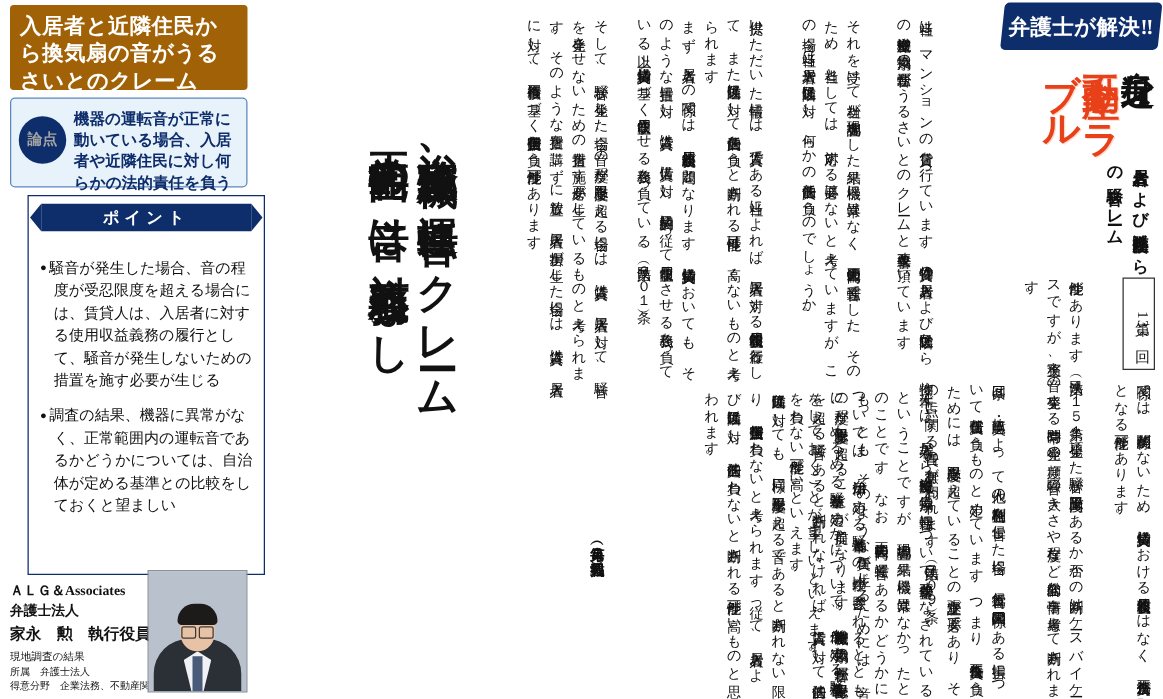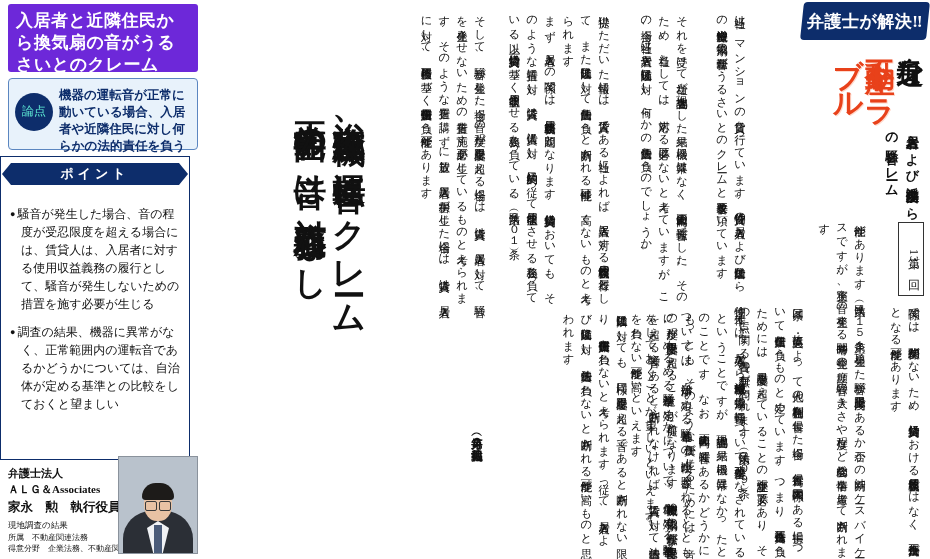--- a/index.html
+++ b/index.html
@@ -63,51 +63,51 @@
     line-height:1.25;
     text-align:center;
     padding:4px 2px;
     box-sizing:border-box;
     letter-spacing:1px;
   }
 
   
   .headline-box{
     position:absolute;left:8px;top:4px;width:190px;height:68px;
-    background:#6d28d9;color:#fff;
+    background:#a16207;color:#fff;
     border-radius:3px;
     padding:6px 8px;box-sizing:border-box;
     font-weight:bold;font-size:17px;line-height:1.28;
     letter-spacing:0.5px;
   }
 
   
   .ronten-wrap{
     position:absolute;left:8px;top:78px;width:190px;height:72px;
     background:#e8f2fb;
     border:1px solid #5b86c0;
     border-radius:4px;
     box-sizing:border-box;
   }
   .ronten-tag{
     position:absolute;left:6px;top:14px;width:38px;height:38px;
-    background:#0d2d6b;color:#5eead4;border-radius:50%;
+    background:#0d2d6b;color:#a3a3a3;border-radius:50%;
     display:flex;align-items:center;justify-content:center;
-    font-size:12px;font-weight:normal;line-height:1.1;text-align:center;
+    font-size:12px;font-weight:bold;line-height:1.1;text-align:center;
     letter-spacing:0;
   }
   .ronten-text{
     position:absolute;left:50px;top:8px;right:6px;
     font-size:12.5px;font-weight:bold;line-height:1.35;
     color:#0d2d6b;
   }
 
   
   .point-box{
-    position:absolute;left:0;top:156px;width:190px;height:304px;
+    position:absolute;left:22px;top:156px;width:190px;height:304px;
     border:1.5px solid #0d2d6b;
     background:#fff;
     box-sizing:border-box;
     font-family:Liberation Serif, serif;
   }
   .point-head{
     position:relative;
     margin:6px auto 0;
     width:168px;height:22px;
     background:#0d2d6b;color:#fff;
@@ -233,25 +233,25 @@
 
   <div class="point-box">
     <div class="point-head">ポイント</div>
     <ul class="point-list">
       <li>騒音が発生した場合、音の程度が受忍限度を超える場合には、賃貸人は、入居者に対する使用収益義務の履行として、騒音が発生しないための措置を施す必要が生じる</li>
       <li>調査の結果、機器に異常がなく、正常範囲内の運転音であるかどうかについては、自治体が定める基準との比較をしておくと望ましい</li>
     </ul>
   </div>
 
   <div class="profile">
+    <div class="prof-firm">ＡＬＧ＆Associates</div>
     <div class="prof-firm">弁護士法人</div>
-    <div class="prof-firm">ＡＬＧ＆Associates</div>
     <div class="prof-name">家永　勲　執行役員・弁護士</div>
     <div class="prof-label">現地調査の結果</div>
-    <div class="prof-lines">所属　不動産関連法務</div>
+    <div class="prof-lines">所属　弁護士法人</div>
     <div class="prof-lines">得意分野　企業法務、不動産関連法務、</div>
 
     <div class="photo">
       <div class="bg"></div>
       <div class="suit"></div>
       <div class="shirt"></div>
       <div class="tie"></div>
       <div class="head"></div>
       <div class="hair"></div>
       <div class="glass">

